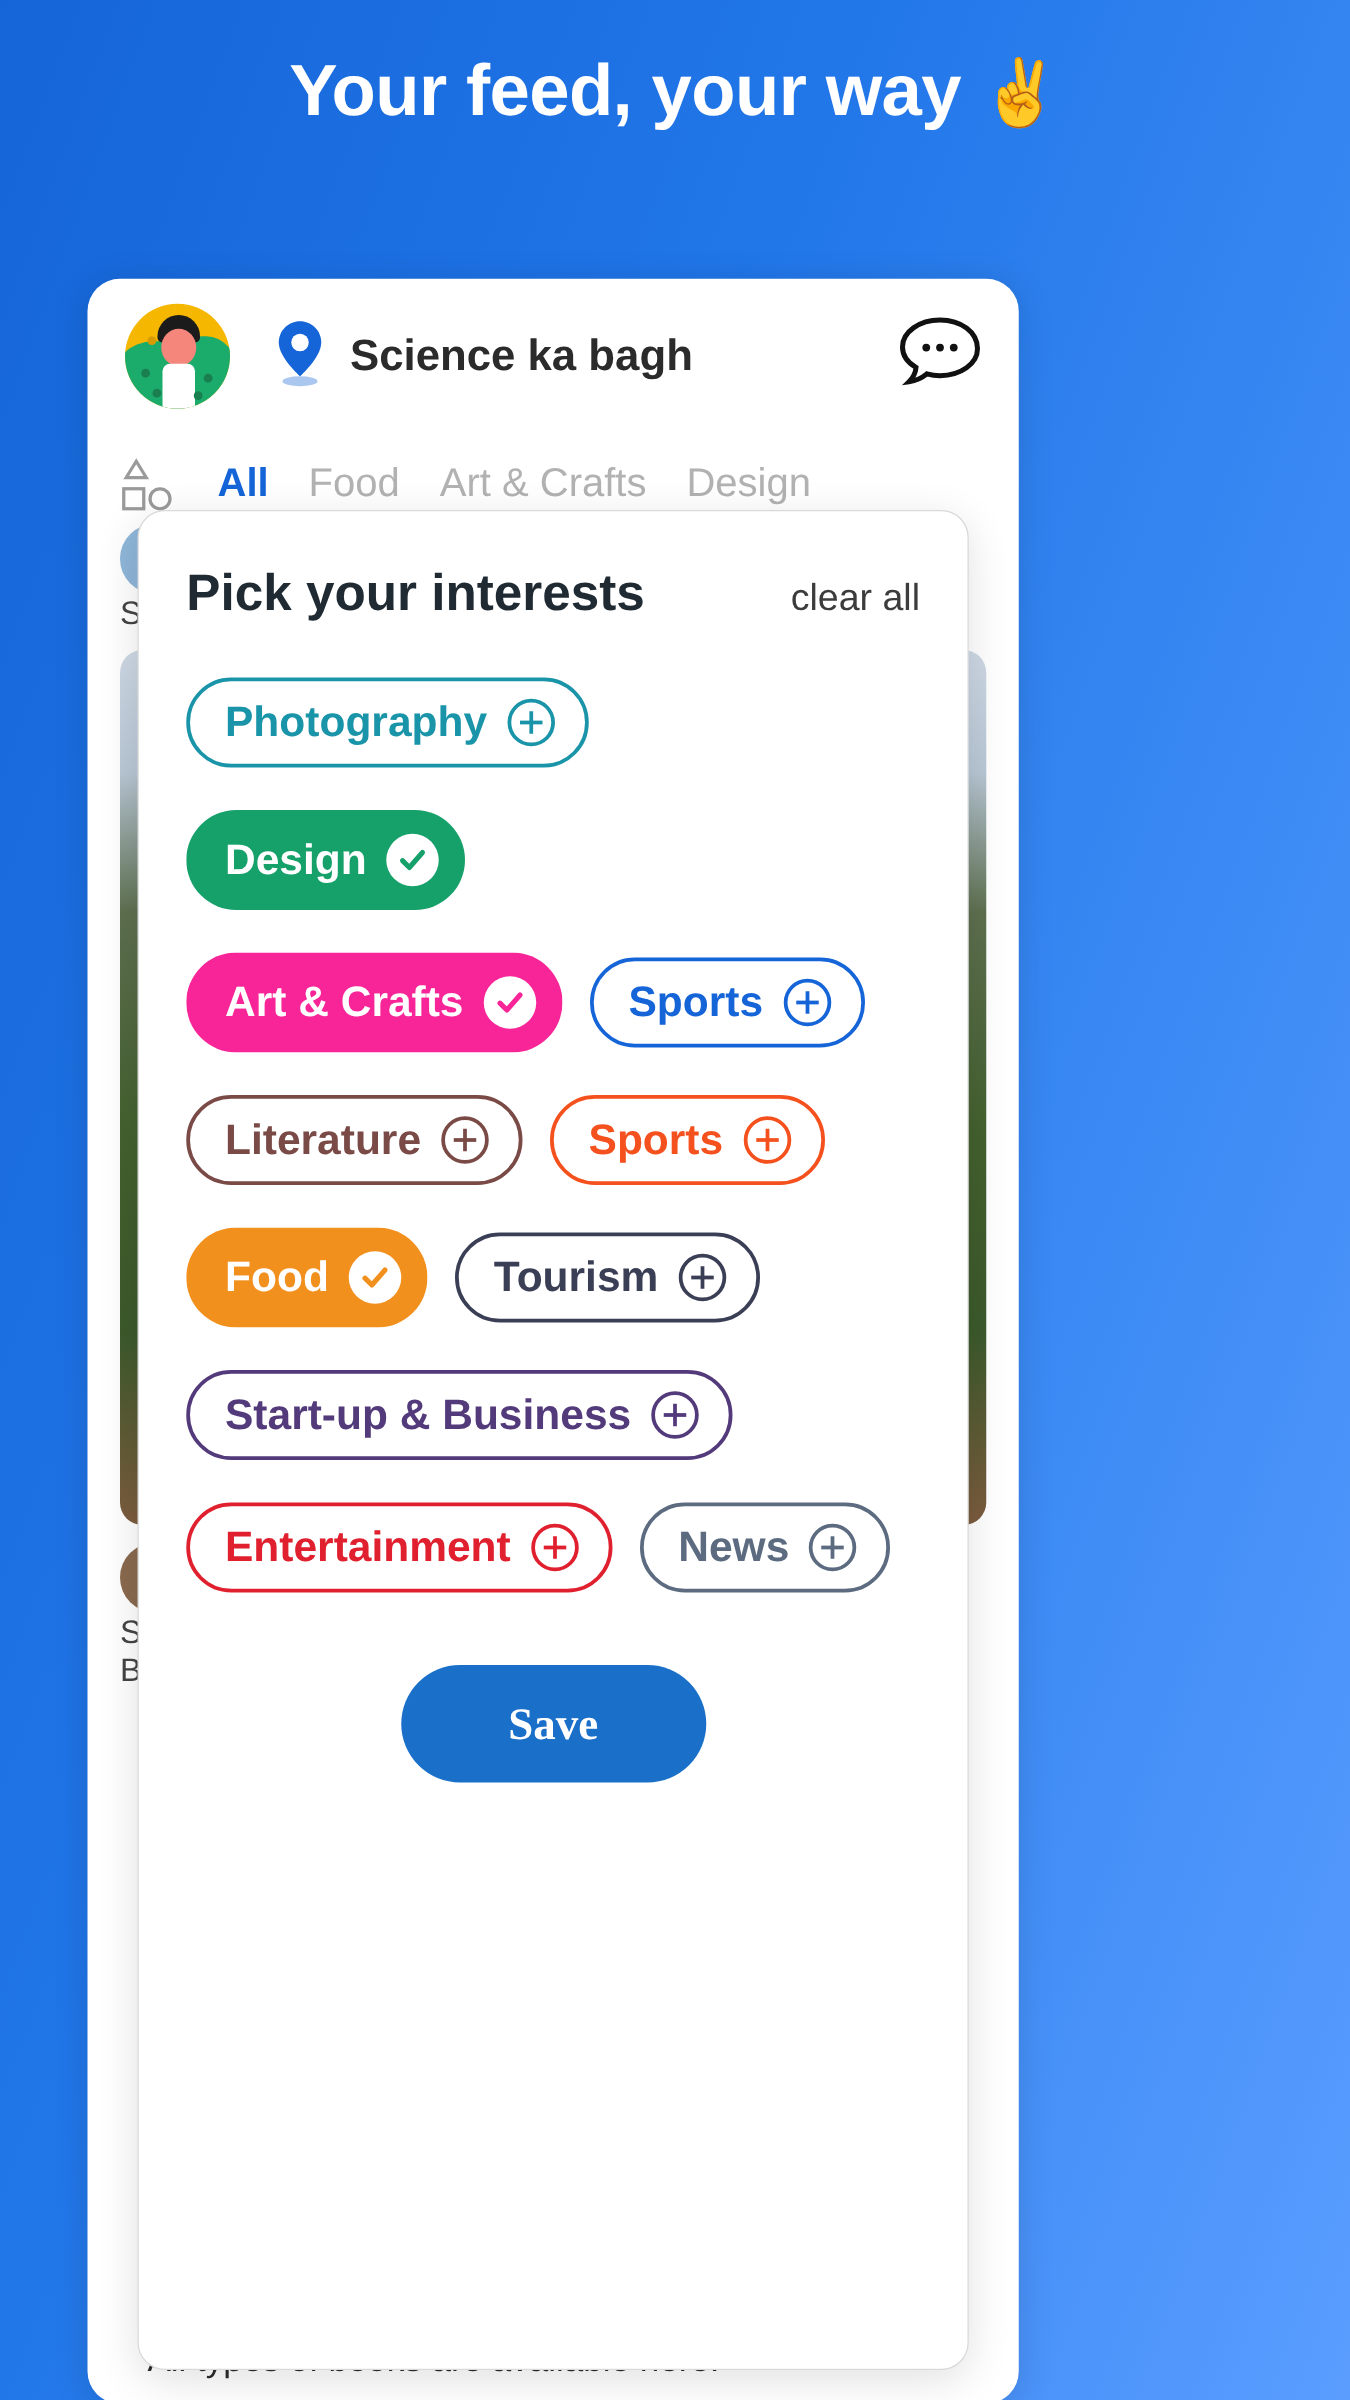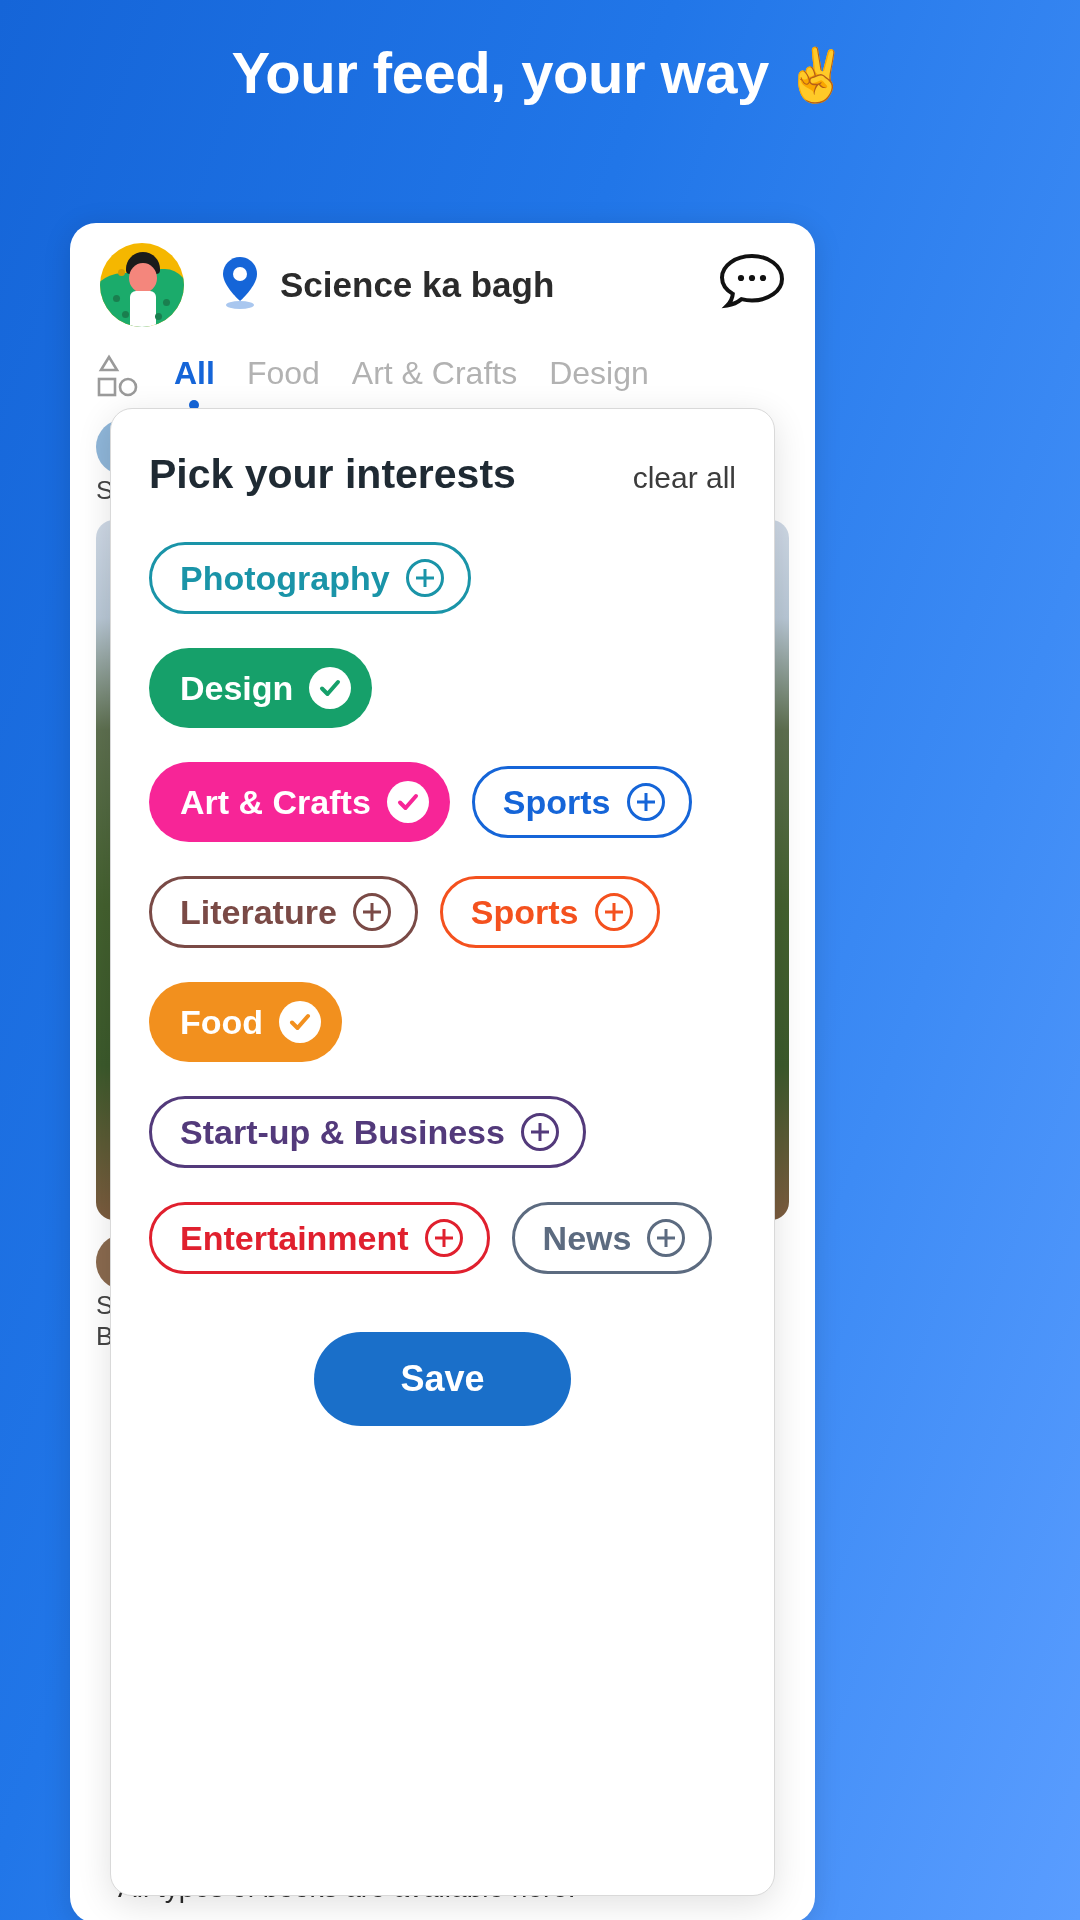--- a/index.html
+++ b/index.html
@@ -93,21 +93,21 @@
     white-space: nowrap;
   }
   .more-icon {
     margin-left: auto;
     flex: 0 0 auto;
   }
 
   
   .tabs {
     display: flex;
-    align-items: center;
+    align-items: flex-end;
     padding: 8px 26px 0 26px;
     gap: 32px;
     height: 80px;
   }
   .tab {
     font-size: 32px;
     color: #b2b2b2;
     white-space: nowrap;
     position: relative;
     padding-bottom: 8px;
@@ -226,21 +226,21 @@
   .save-wrap { display: flex; justify-content: center; margin-top: 58px; }
   .save-button {
     background: #1a6fc9;
     color: #ffffff;
     font-size: 36px;
     font-weight: bold;
     border: none;
     border-radius: 100px;
     padding: 26px 86px;
     cursor: pointer;
-    font-family: Liberation Sans, sans-serif;
+    font-family: Liberation Serif, serif;
   }
 
   .feed-caption {
     position: absolute;
     left: 118px;
     top: 1872px;
     font-size: 28px;
     color: #2b2b2b;
     white-space: nowrap;
   }
@@ -386,20 +386,26 @@
         <div class="chip selected" style="color: rgb(255, 255, 255); background: rgb(242, 144, 30);">
           <span>Food</span>
           <span class="glyph">
             <span class="check-circle">
               <svg width="26" height="26" viewBox="0 0 26 26">
                 <path d="M5 13.5 L10.5 19 L21 7" fill="none" stroke="#f2901e" stroke-width="4" stroke-linecap="round" stroke-linejoin="round"></path>
               </svg>
             </span>
           </span>
         </div>
+        <div class="chip" style="color: rgb(59, 63, 86);">
+          <span>Tourism</span>
+          <span class="glyph">
+            <span class="plus-circle"></span>
+          </span>
+        </div>
       </div>
       <div class="chip-row">
         <div class="chip" style="color: rgb(83, 58, 123);">
           <span>Start-up &amp; Business</span>
           <span class="glyph">
             <span class="plus-circle"></span>
           </span>
         </div>
       </div>
       <div class="chip-row">

